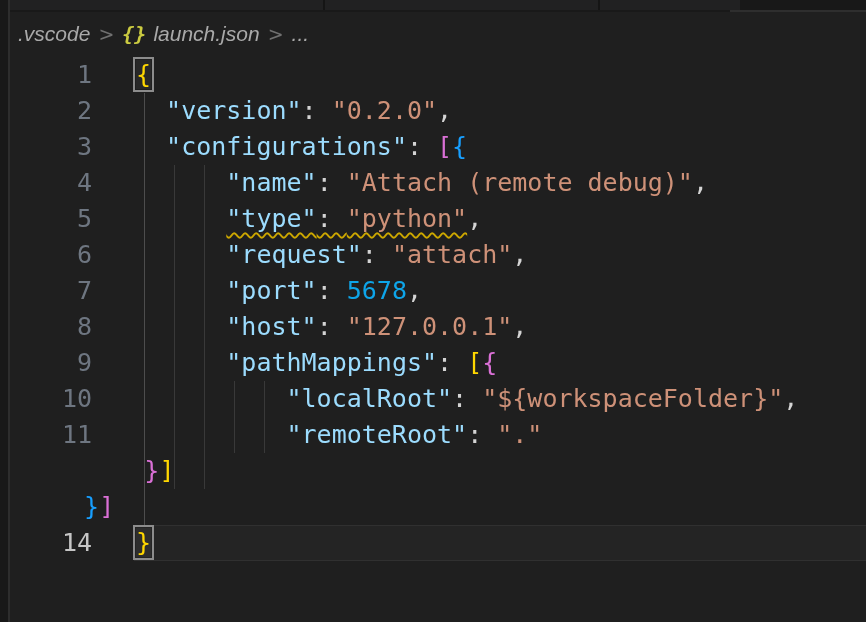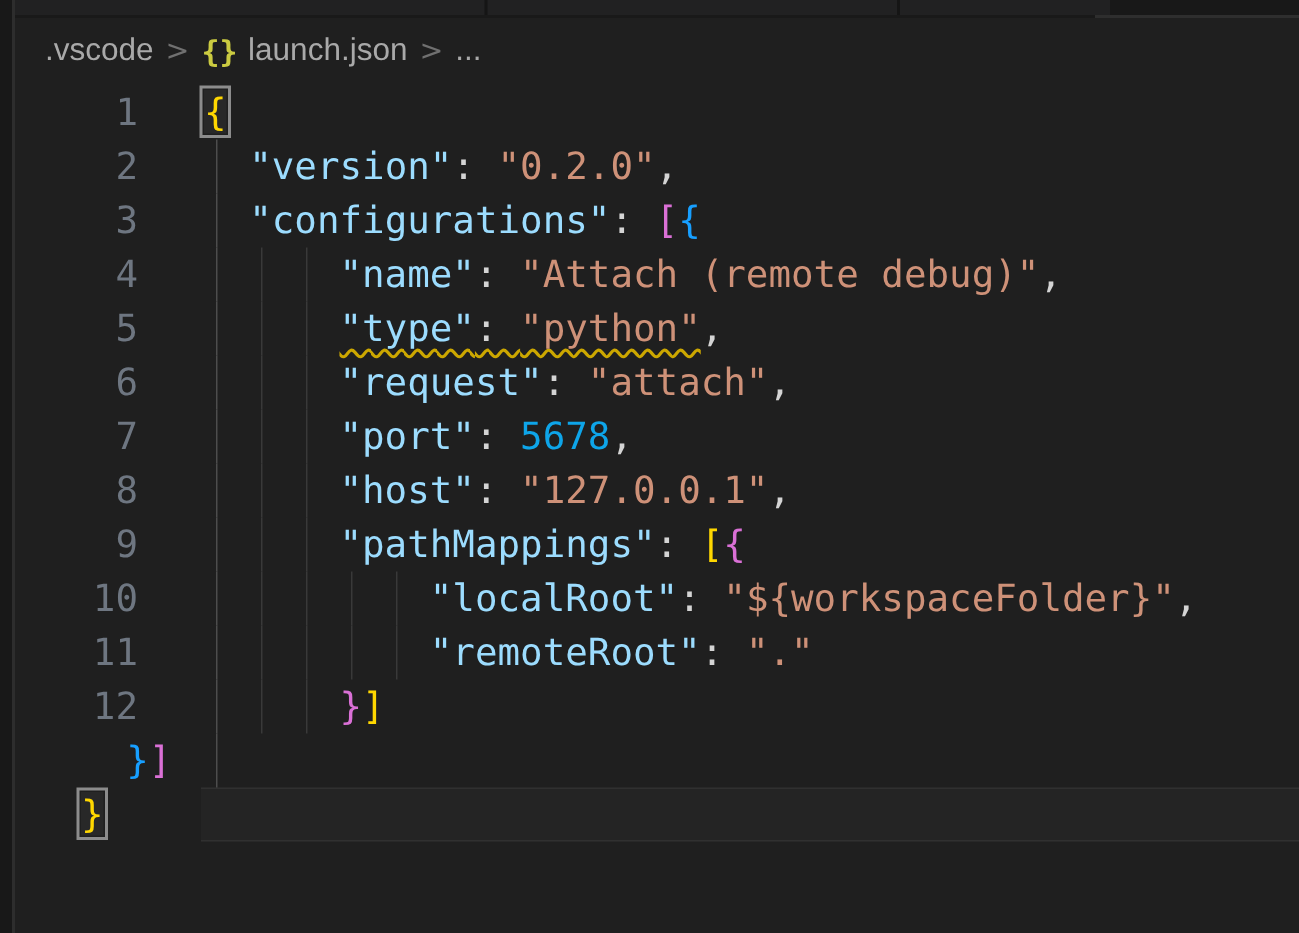--- a/index.html
+++ b/index.html
@@ -12,22 +12,22 @@
   #left-rail{position:absolute;left:0;top:0;width:8px;height:622px;background:#181818;border-right:2px solid #2d2d2d;}
   
   #tabstrip{position:absolute;left:10px;right:0;top:0;height:10px;background:#212122;}
   .tabsep{position:absolute;top:0;width:2px;height:10px;background:#151515;}
   #tab-empty{position:absolute;top:0;right:0;left:730px;height:10px;background:#181818;}
   #tabrule-l{position:absolute;left:10px;width:720px;top:10px;height:2px;background:#191919;}
   #tabrule-r{position:absolute;left:730px;right:0;top:10px;height:2px;background:#2e2e2e;}
   
   #breadcrumb{
     position:absolute;left:10px;right:0;top:12px;height:44px;background:#1f1f1f;
-    display:flex;align-items:center;padding-left:20px;
-    font-family:"Liberation Sans","DejaVu Sans",sans-serif;font-size:21px;color:#a9a9a9;
+    display:flex;align-items:center;padding-left:8px;
+    font-family:"Liberation Sans","DejaVu Sans",sans-serif;font-size:21px;color:#a9a9a9;font-style:italic;
   }
   #breadcrumb .crumb{cursor:default;}
   #breadcrumb .chev{color:#707070;font-size:19px;margin:0 8px;font-family:"DejaVu Sans",sans-serif;}
   #breadcrumb .jsonicon{font-family:"DejaVu Sans Mono",monospace;font-weight:bold;margin-right:7px;font-size:20px;}
   
   #rows{position:absolute;left:10px;right:0;top:57px;font-size:25px;}
   .row{position:relative;display:flex;height:36px;line-height:36px;box-sizing:border-box;}
   .num{flex:none;width:82px;text-align:right;color:#6e7681;user-select:none;}
   .num.active{color:#c6c6c6;}
   .code{position:relative;z-index:2;padding-left:44px;white-space:pre;}
@@ -139,25 +139,25 @@
         <span class="guide" style="left: 193.725px;"></span>
         <span class="guide" style="left: 223.825px;"></span>
         <span class="guide" style="left: 253.925px;"></span>
         <div class="num">11</div>
         <div class="code"><span style="color: rgb(212, 212, 212);">          </span><span style="color: rgb(156, 220, 254);">"remoteRoot"</span><span style="color: rgb(212, 212, 212);">: </span><span style="color: rgb(206, 145, 120);">"."</span></div>
       </div>
       <div class="row">
         <span class="guide g0" style="left: 133.525px;"></span>
         <span class="guide" style="left: 163.625px;"></span>
         <span class="guide" style="left: 193.725px;"></span>
-        <div class="num">12</div>
         <div class="code"><span style="color: rgb(212, 212, 212);">      </span><span style="color: rgb(218, 112, 214);">}</span><span style="color: rgb(255, 215, 0);">]</span></div>
       </div>
       <div class="row">
         <span class="guide g0" style="left: 133.525px;"></span>
         <div class="code"><span style="color: rgb(212, 212, 212);">  </span><span style="color: rgb(23, 159, 255);">}</span><span style="color: rgb(218, 112, 214);">]</span></div>
       </div>
       <div class="row current">
+        <div class="num active">14</div>
         <div class="code"><span class="box" style="color: rgb(255, 215, 0);">}</span></div>
       </div>
     </div>
 
 </div>
 
 </body></html>

